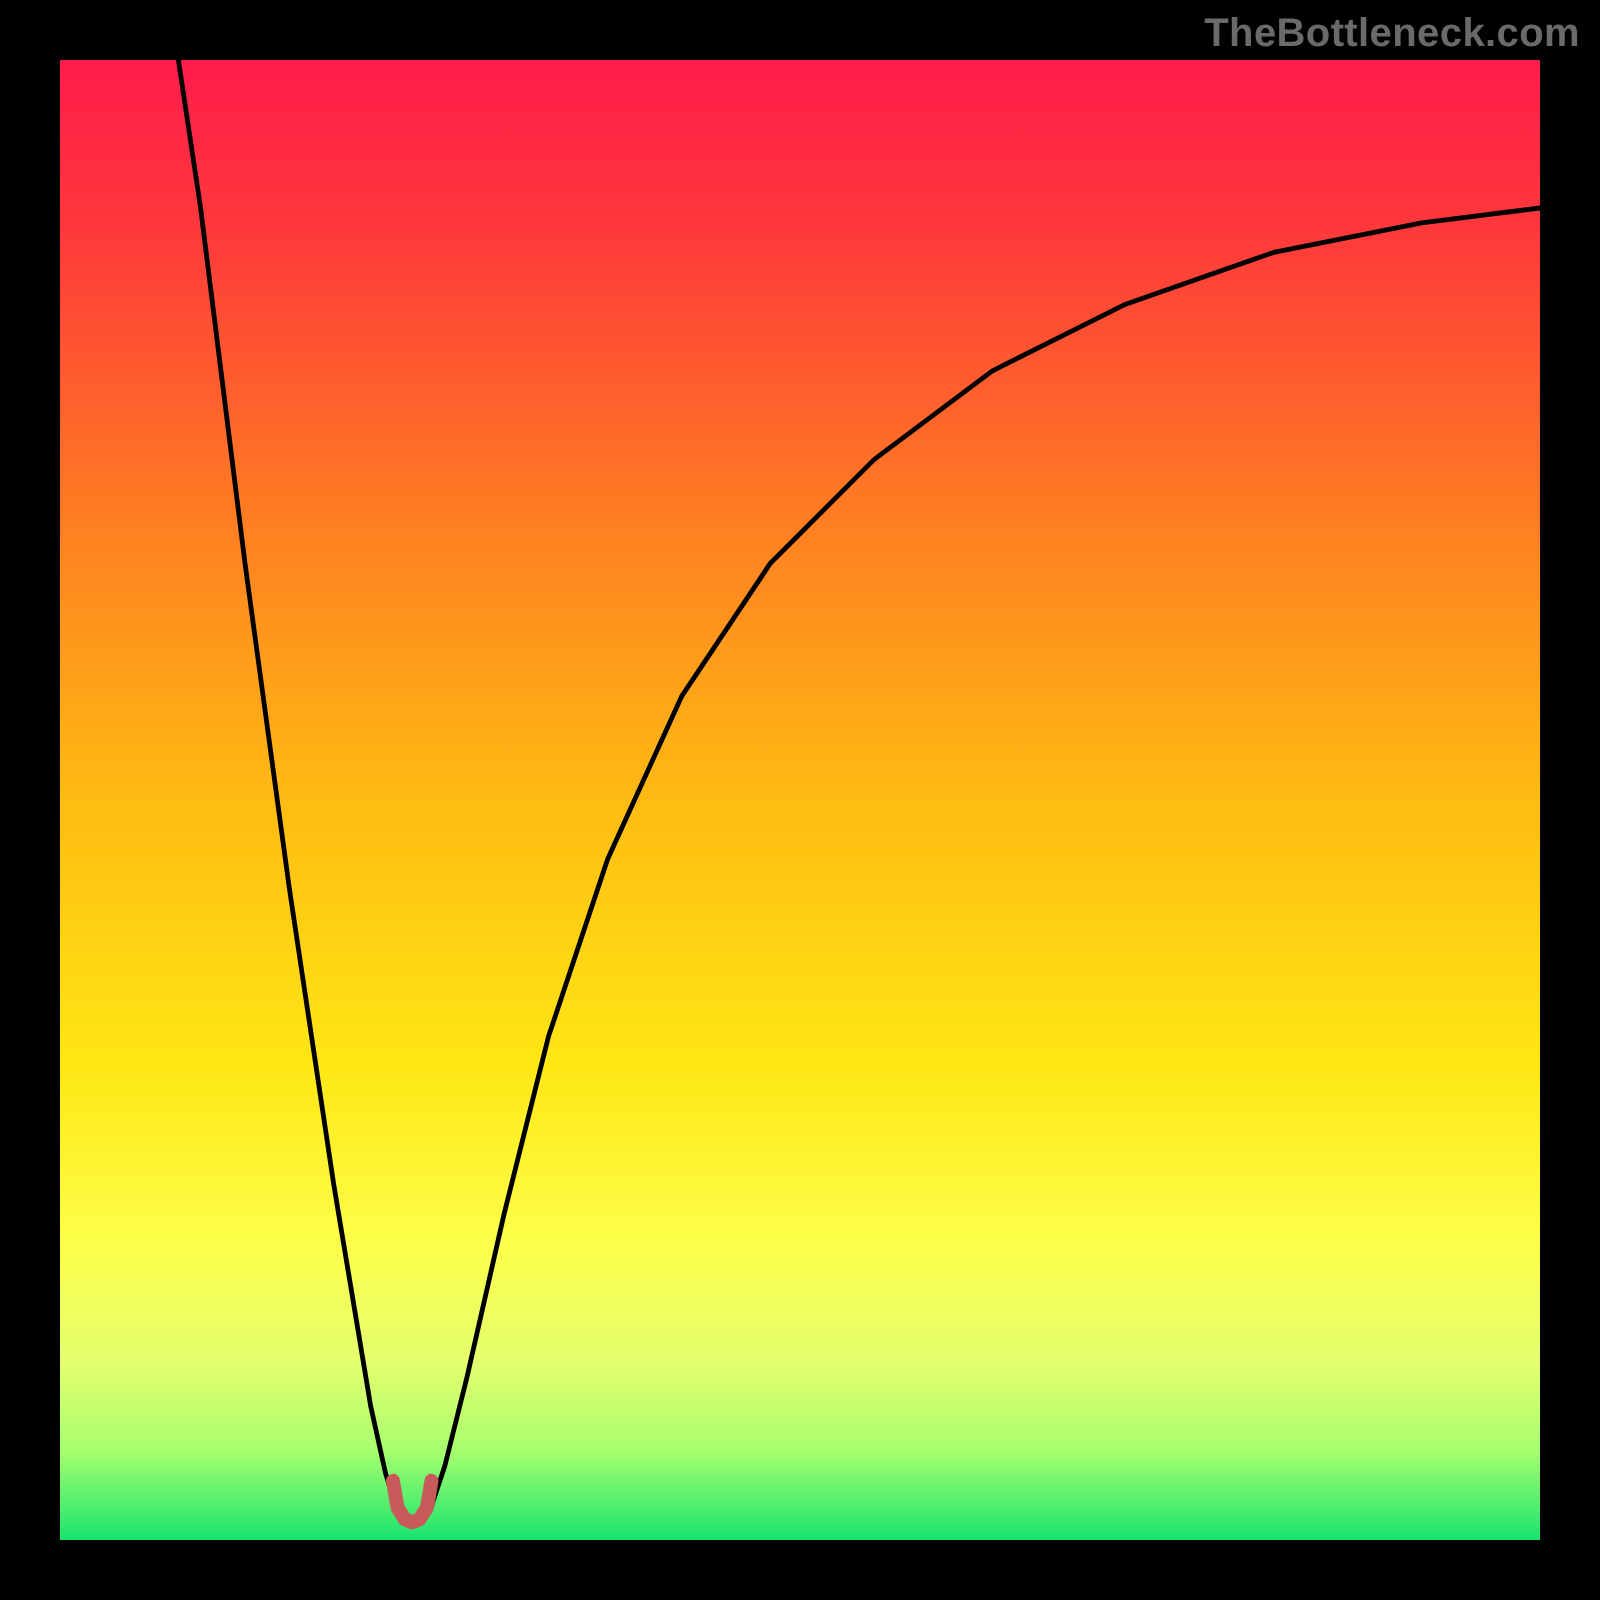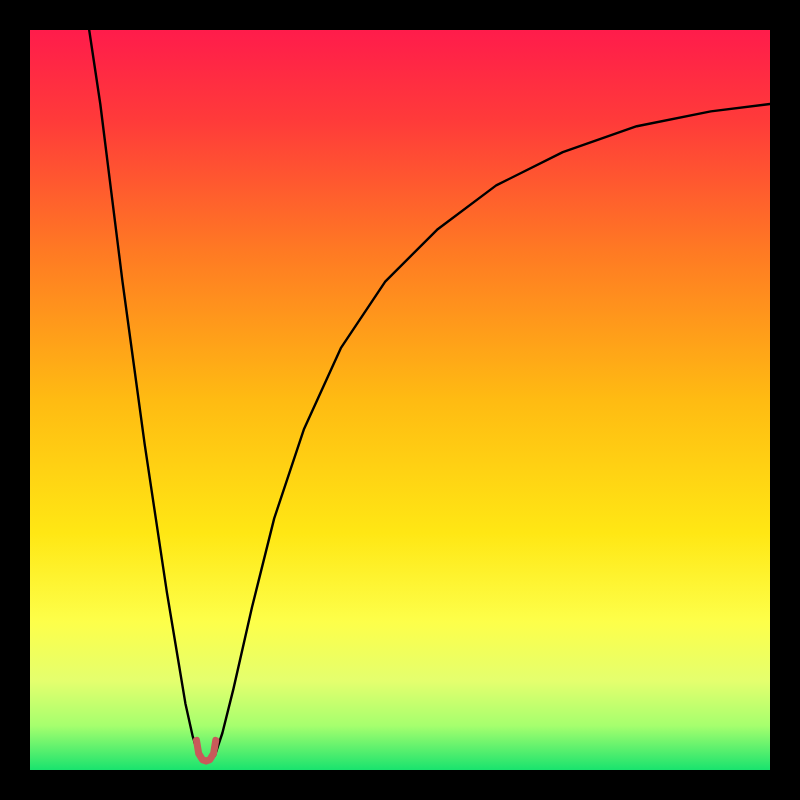--- a/index.html
+++ b/index.html
@@ -33,20 +33,21 @@
     font-size: 20px;
     font-weight: 600;
     letter-spacing: 0.2px;
     user-select: none;
   }
 </style>
 </head>
 <body>
 
 <div class="frame">
+  <div class="watermark">TheBottleneck.com</div>
   <div class="plot">
     <svg id="chart-svg" width="740" height="740" viewBox="0 0 740 740" preserveAspectRatio="none">
       <defs>
         <linearGradient id="bg-grad" x1="0" y1="0" x2="0" y2="1">
             <stop offset="0.0%" stop-color="#ff1c4b"></stop>
             <stop offset="12.0%" stop-color="#ff3a3a"></stop>
             <stop offset="30.0%" stop-color="#ff7a23"></stop>
             <stop offset="50.0%" stop-color="#ffbb12"></stop>
             <stop offset="68.0%" stop-color="#ffe714"></stop>
             <stop offset="80.0%" stop-color="#fdff4a"></stop>

